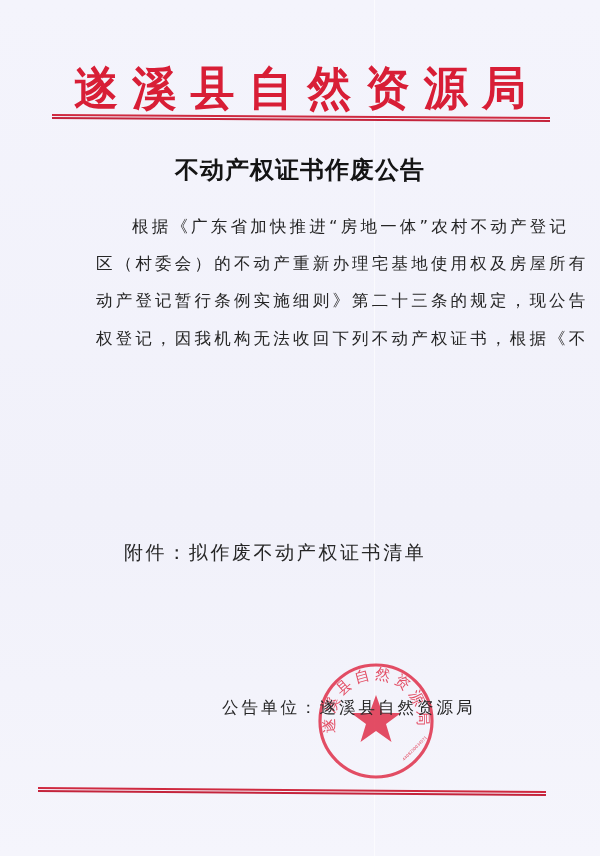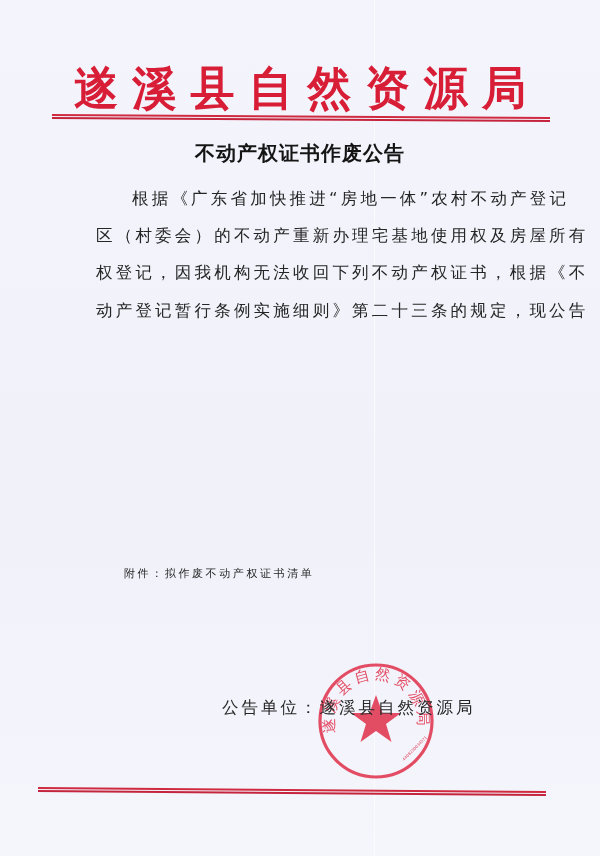--- a/index.html
+++ b/index.html
@@ -72,54 +72,54 @@
       height: 2px;
       background: #cf2a40;
       margin-bottom: 1px;
     }
     .rule-line-b {
       height: 2px;
       background: #c4243c;
     }
     .doc-title {
       position: absolute;
-      top: 140px;
+      top: 154px;
       left: 0;
       width: 600px;
       text-align: center;
-      font-size: 20px;
+      font-size: 24px;
       font-weight: bold;
       letter-spacing: 1px;
       color: #141414;
     }
     .body-text {
       position: absolute;
       left: 96px;
-      top: 180px;
+      top: 208px;
       width: 440px;
       font-size: 16.5px;
       line-height: 37.2px;
       letter-spacing: 3.2px;
       color: #262626;
       font-family: "DejaVu Sans", "Liberation Sans", sans-serif;
       text-align: justify;
     }
     .body-text .line {
       display: block;
       white-space: nowrap;
       height: 37.2px;
     }
     .body-text .indent {
       padding-left: 36px;
     }
     .attachment {
       position: absolute;
       left: 124px;
-      top: 566px;
-      font-size: 11px;
+      top: 540px;
+      font-size: 19px;
       letter-spacing: 2.6px;
       color: #262626;
       font-family: "DejaVu Sans", "Liberation Sans", sans-serif;
     }
     .signature {
       position: absolute;
       left: 222px;
       top: 680px;
       font-size: 16.5px;
       letter-spacing: 3px;
@@ -173,22 +173,22 @@
   <div class="rule-top">
     <div class="rule-line-a"></div>
     <div class="rule-line-b"></div>
   </div>
 
   <div class="doc-title">不动产权证书作废公告</div>
 
   <div class="body-text">
     <span class="line indent">根据《广东省加快推进“房地一体”农村不动产登记</span>
     <span class="line">区（村委会）的不动产重新办理宅基地使用权及房屋所有</span>
+    <span class="line">动产登记暂行条例实施细则》第二十三条的规定，现公告</span>
     <span class="line">权登记，因我机构无法收回下列不动产权证书，根据《不</span>
-    <span class="line">动产登记暂行条例实施细则》第二十三条的规定，现公告</span>
   </div>
 
   <div class="attachment">附件：拟作废不动产权证书清单</div>
 
   <div class="seal">
     <svg viewBox="0 0 120 120">
       <defs>
         <path id="sealArc" d="M 22 78 A 42 42 0 1 1 98 78" fill="none"></path>
       </defs>
       <circle cx="60" cy="60" r="56" fill="none" stroke="#e0304a" stroke-width="3.2"></circle>

